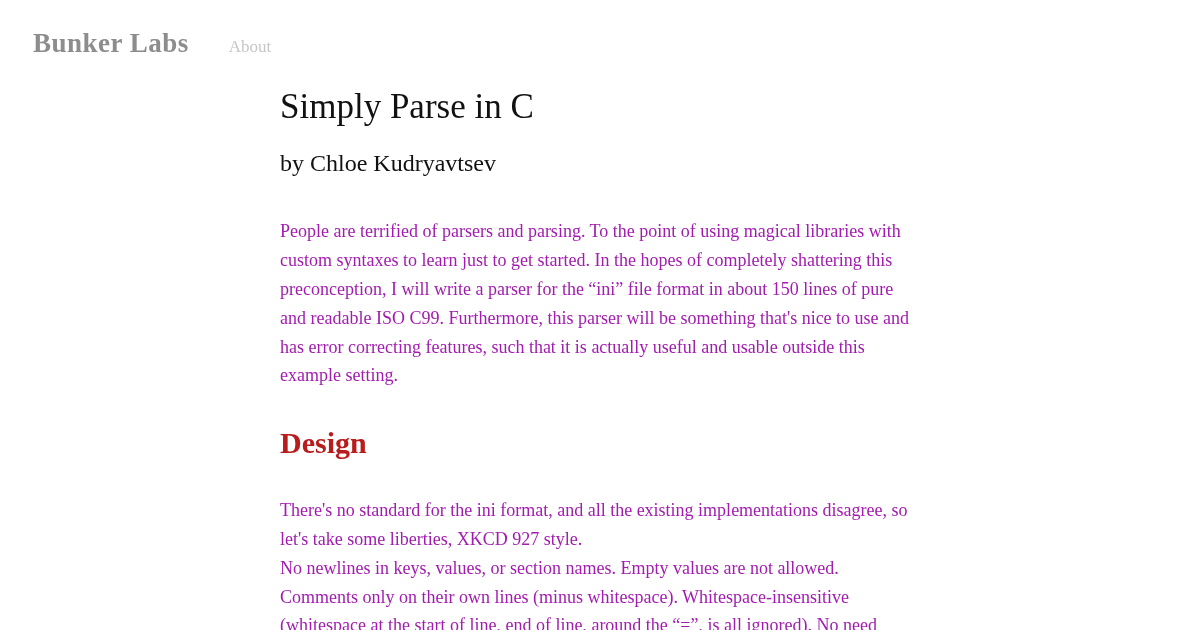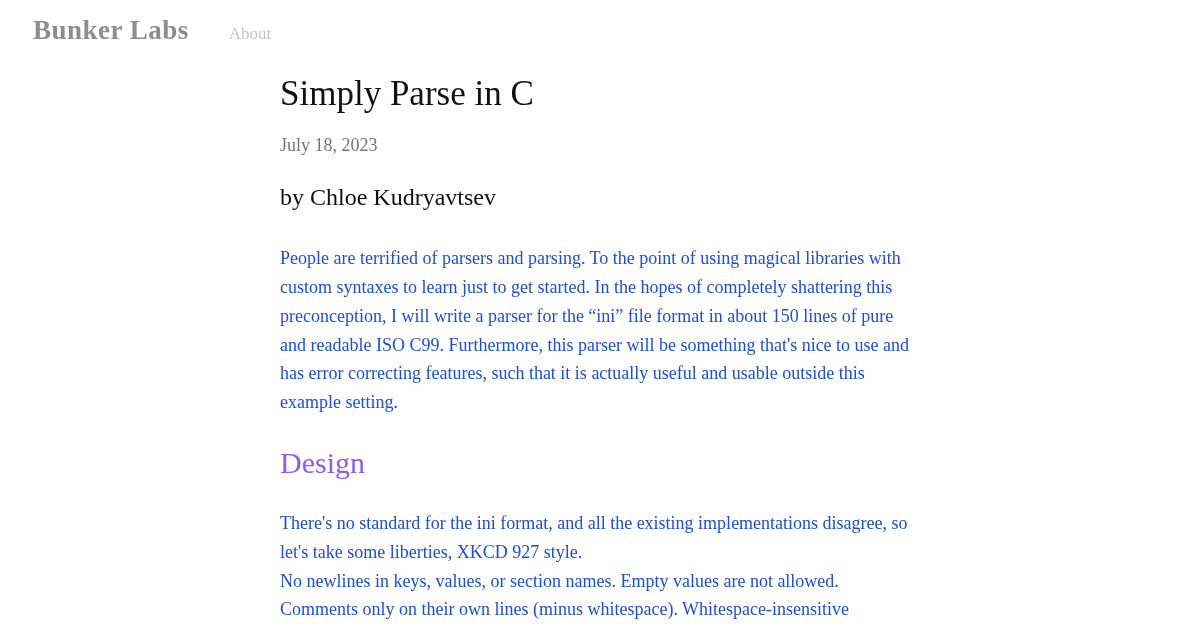--- a/index.html
+++ b/index.html
@@ -9,21 +9,21 @@
   }
   body {
     width: 1200px;
     height: 630px;
     overflow: hidden;
     background: #ffffff;
     font-family: "Liberation Serif", "DejaVu Serif", serif;
     color: #111111;
   }
   .site-header {
-    padding: 15px 0 0 33px;
+    padding: 28px 0 0 33px;
   }
   .brand {
     font-size: 27px;
     font-weight: bold;
     color: #8d8d8d;
     text-decoration: none;
     letter-spacing: 0.5px;
   }
   .nav {
     display: inline;
@@ -53,46 +53,45 @@
   }
   .byline {
     font-size: 24px;
     line-height: 1.6;
     color: #111111;
     margin: 0 0 28px 0;
   }
   .para {
     font-size: 18px;
     line-height: 1.6;
-    color: #1d4ed8;
-    margin: 28px 0;
+    color: #a21caf;
+    margin: 35px 0;
     white-space: pre-line;
   }
   .article h2 {
     font-size: 30px;
     line-height: 1.2;
     margin: 18px 0 24px 0;
-    font-weight: normal;
-    color: #8b5cf6;
+    font-weight: bold;
+    color: #b91c1c;
   }
 </style>
 </head>
 <body>
 
 <header class="site-header">
   <a href="#" class="brand">Bunker Labs</a>
   <nav class="nav">
     <a href="#" class="nav-link">About</a>
   </nav>
 </header>
 
 <main class="article">
   <h1>Simply Parse in C</h1>
 
-  <p class="date">July 18, 2023</p>
 
   <p class="byline">by Chloe Kudryavtsev</p>
 
   <p class="para">People are terrified of parsers and parsing. To the point of using magical libraries with custom syntaxes to learn just to get started. In the hopes of completely shattering this preconception, I will write a parser for the “ini” file format in about 150 lines of pure and readable ISO C99. Furthermore, this parser will be something that's nice to use and has error correcting features, such that it is actually useful and usable outside this example setting.</p>
 
   <h2>Design</h2>
 
   <p class="para">There's no standard for the ini format, and all the existing implementations disagree, so let's take some liberties, XKCD 927 style.
 No newlines in keys, values, or section names. Empty values are not allowed. Comments only on their own lines (minus whitespace). Whitespace-insensitive (whitespace at the start of line, end of line, around the “=”, is all ignored). No need</p>
 </main>

